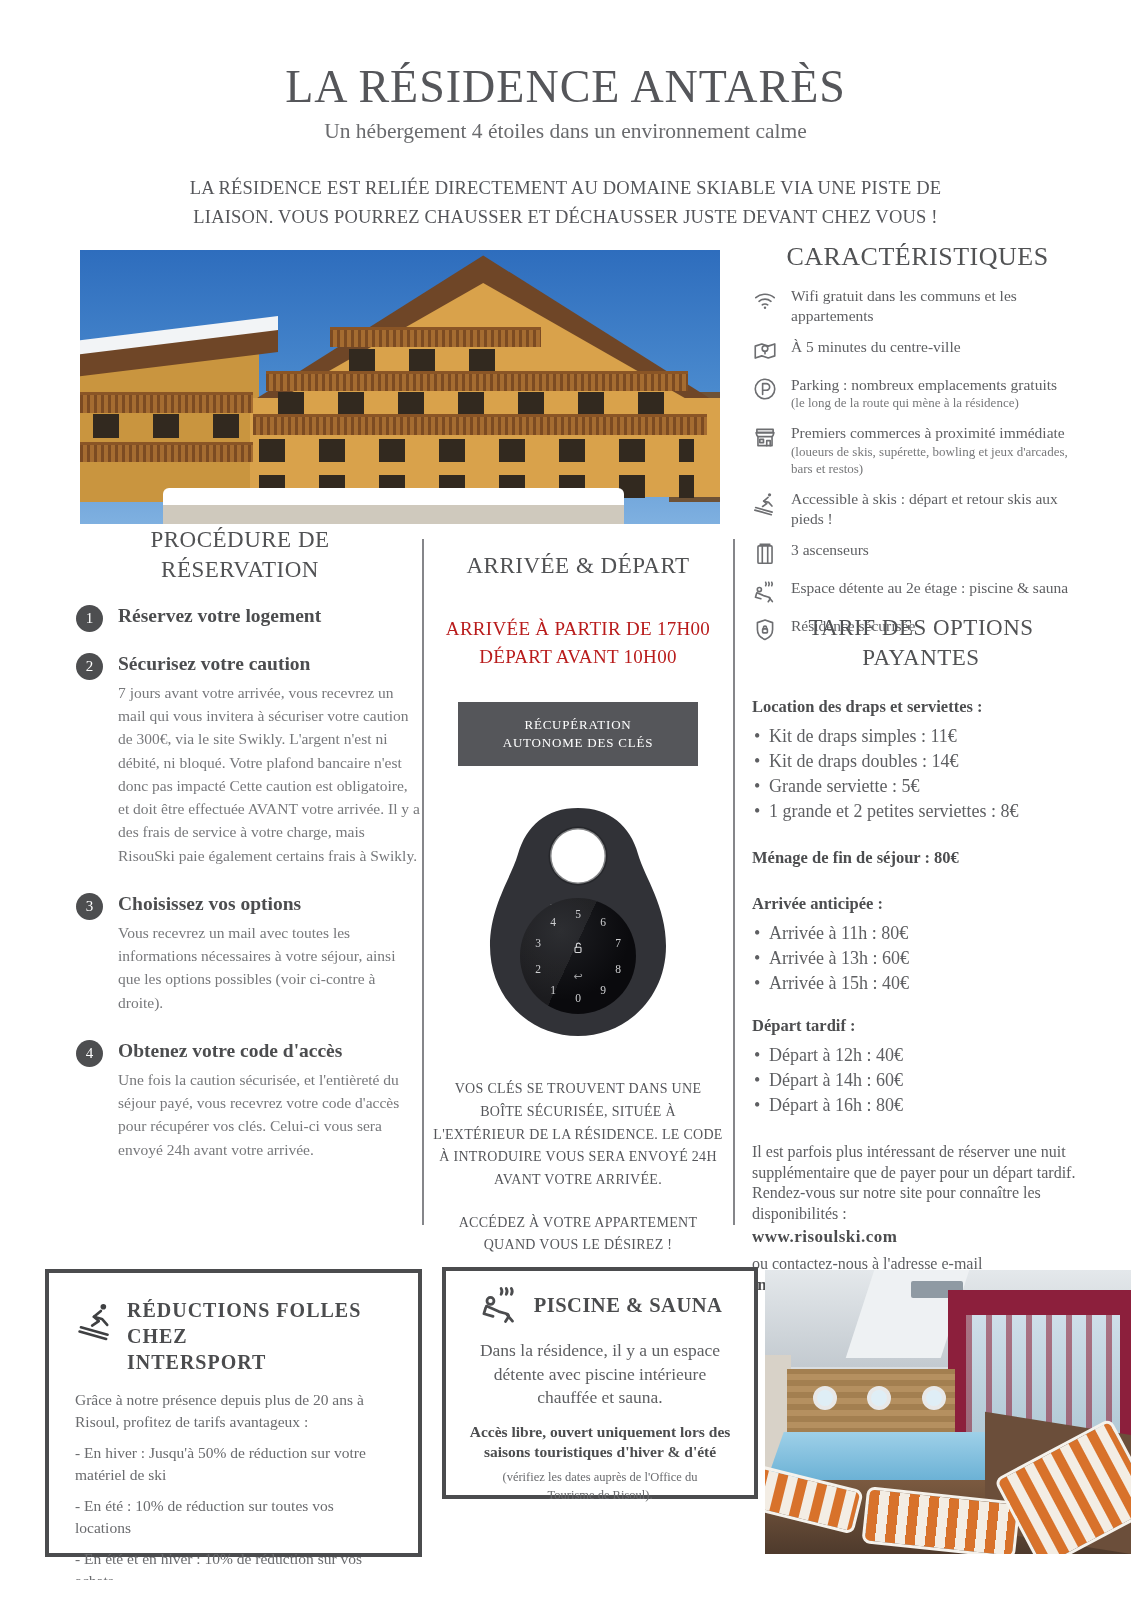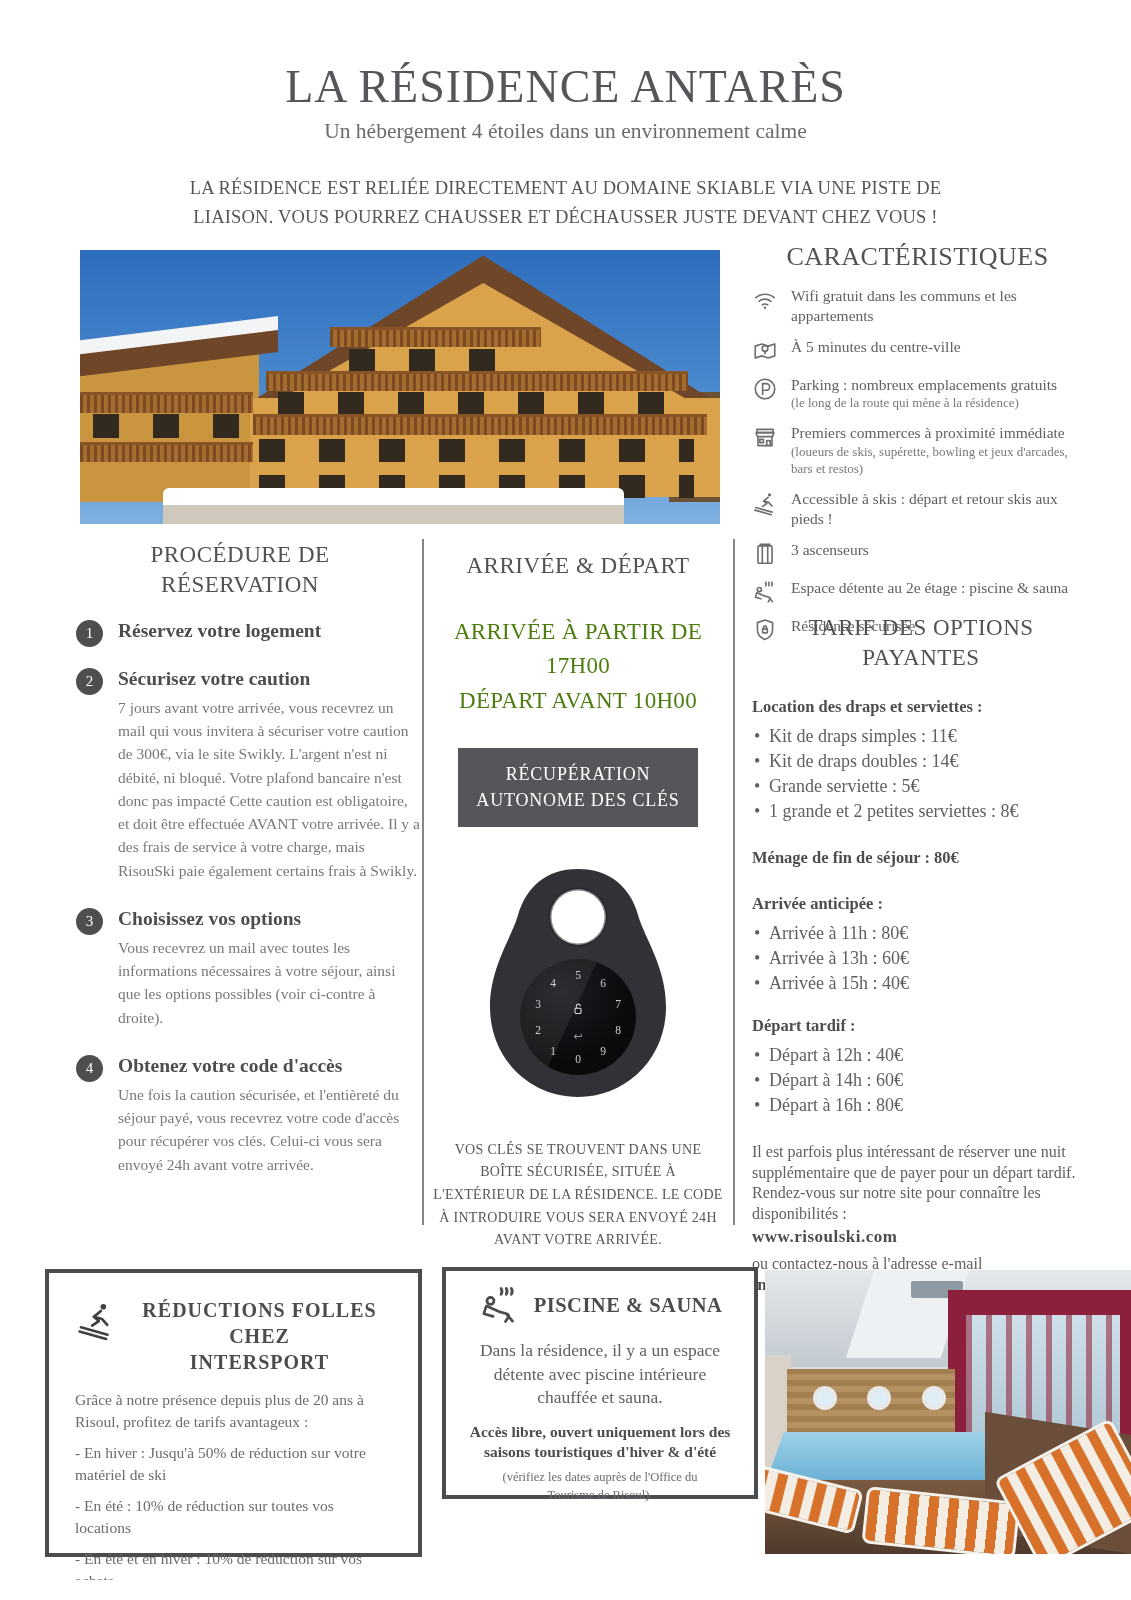--- a/index.html
+++ b/index.html
@@ -41,32 +41,32 @@
   .fico svg{width:26px;height:26px;}
   .ftxt{flex:1;padding-left:6px;}
   .fmain{margin:0;font-size:15.5px;line-height:1.28;color:#5e5f62;}
   .fnote{margin:1px 0 0;font-size:13px;line-height:1.3;color:#77787a;}
   
   .vdiv{position:absolute;top:527px;width:1.5px;height:686px;background:#85868a;}
   .vd1{left:422px;}
   .vd2{left:733px;}
   .col-h{margin:0;text-align:center;font-size:23px;font-weight:400;letter-spacing:.5px;color:#515254;line-height:1.3;}
   
-  .col-res{position:absolute;left:60px;top:528px;width:360px;}
+  .col-res{position:absolute;left:60px;top:513px;width:360px;}
   .steps{margin-top:20px;}
   .step{position:relative;padding-left:58px;margin-bottom:26px;}
   .stepnum{position:absolute;left:16px;top:0;width:27px;height:27px;border-radius:50%;background:#4d4e50;color:#fff;
            font-size:15px;display:flex;align-items:center;justify-content:center;}
   .steptitle{margin:2px 0 6px;font-size:19.5px;font-weight:600;color:#4c4d4f;}
   .stepbody{margin:0;font-size:15.5px;line-height:1.5;color:#77787b;max-width:302px;}
   
   .col-arr{position:absolute;left:430px;top:527px;width:296px;text-align:center;}
   .col-arr .col-h{margin-top:12px;text-align:center;}
-  .times{margin:34px 0 0;font-size:23px;line-height:1.5;color:#4d7c0f;letter-spacing:.3px;}
-  .keybox{margin:30px auto 0;width:228px;background:#55565a;color:#fff;font-size:18px;line-height:1.4;
+  .times{margin:34px 0 0;font-size:19px;line-height:1.5;color:#b91c1c;letter-spacing:.3px;}
+  .keybox{margin:30px auto 0;width:228px;background:#55565a;color:#fff;font-size:13px;line-height:1.4;
           letter-spacing:.8px;padding:14px 6px;}
   .lockbox{position:relative;width:180px;height:232px;margin:40px auto 0;}
   .lockbox svg.shell{position:absolute;inset:0;}
   .lb-brand{position:absolute;left:0;top:96px;width:100%;text-align:center;font-size:10px;letter-spacing:1.5px;color:#8a8b8f;}
   .keypad{position:absolute;left:32px;top:92px;width:116px;height:116px;border-radius:50%;
           background:radial-gradient(circle at 35% 28%,#1d1e22,#0a0a0d 62%);}
   .keypad::after{content:"";position:absolute;inset:0;border-radius:50%;
           background:linear-gradient(115deg,rgba(255,255,255,.07) 0 46%,transparent 46%);}
   .kd{position:absolute;width:16px;height:16px;margin:-8px 0 0 -8px;display:flex;align-items:center;justify-content:center;
       color:#cfd0d2;font-size:11.5px;z-index:2;}
@@ -90,21 +90,21 @@
   .tsite{margin:2px 0 0;font-size:17px;font-weight:700;letter-spacing:.5px;color:#4c4d4f;}
   .tcontact{margin:8px 0 0;font-size:16px;color:#5e5f62;}
   .temail{margin:2px 0 0;font-size:17px;font-weight:700;letter-spacing:.5px;color:#4c4d4f;}
   .gap26{margin-top:26px;} .gap22{margin-top:22px;}
   
   .box{position:absolute;border:4px solid #4b4c4e;box-sizing:border-box;background:#fff;}
   .box-inter{left:45px;top:1257px;width:377px;height:288px;padding:24px 26px;}
   .bi-head{display:flex;align-items:flex-start;}
   .bi-head .bico{flex:0 0 52px;color:#3f4042;padding-top:2px;}
   .bi-head .bico svg{width:42px;height:42px;}
-  .bi-title{margin:0;font-size:20px;font-weight:600;letter-spacing:1px;line-height:1.3;color:#4b4c4e;text-align:center;}
+  .bi-title{margin:0;font-size:20px;font-weight:600;letter-spacing:1px;line-height:1.3;color:#4b4c4e;}
   .bi-body{margin:14px 0 0;font-size:15.5px;line-height:1.45;color:#6a6b6e;}
   .bi-item{margin:8px 0 0;font-size:15.5px;line-height:1.45;color:#6a6b6e;}
   .box-pool{left:442px;top:1255px;width:316px;height:232px;padding:12px 14px;text-align:center;}
   .bp-head{display:flex;align-items:center;justify-content:center;}
   .bp-head .bico{color:#4b4c4e;margin-right:12px;}
   .bp-head .bico svg{width:44px;height:44px;}
   .bp-title{margin:0;font-size:20.5px;font-weight:600;letter-spacing:.5px;color:#4b4c4e;}
   .bp-body{margin:12px auto 0;max-width:270px;font-size:17.5px;line-height:1.35;color:#5e5f62;}
   .bp-access{margin:12px auto 0;max-width:286px;font-size:15.5px;font-weight:700;line-height:1.3;color:#4c4d4f;}
   .bp-note{margin:6px auto 0;max-width:220px;font-size:12.5px;line-height:1.45;color:#6a6b6e;}

